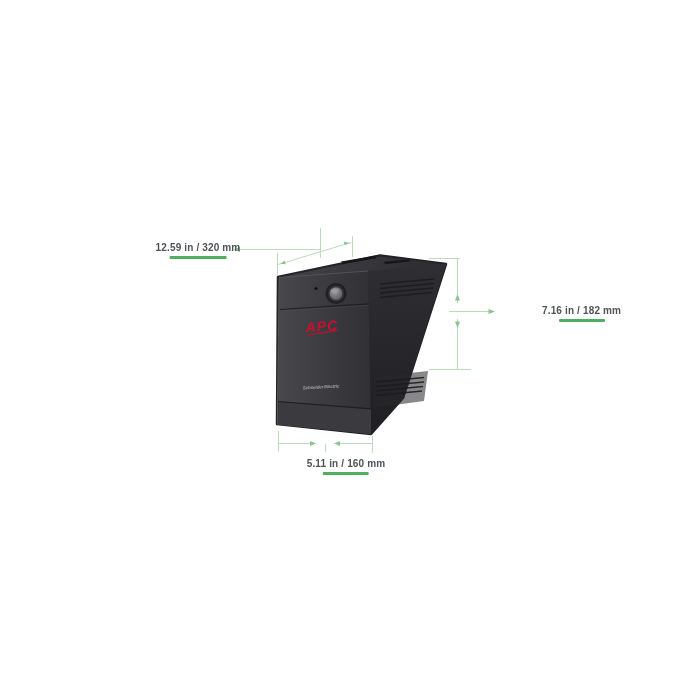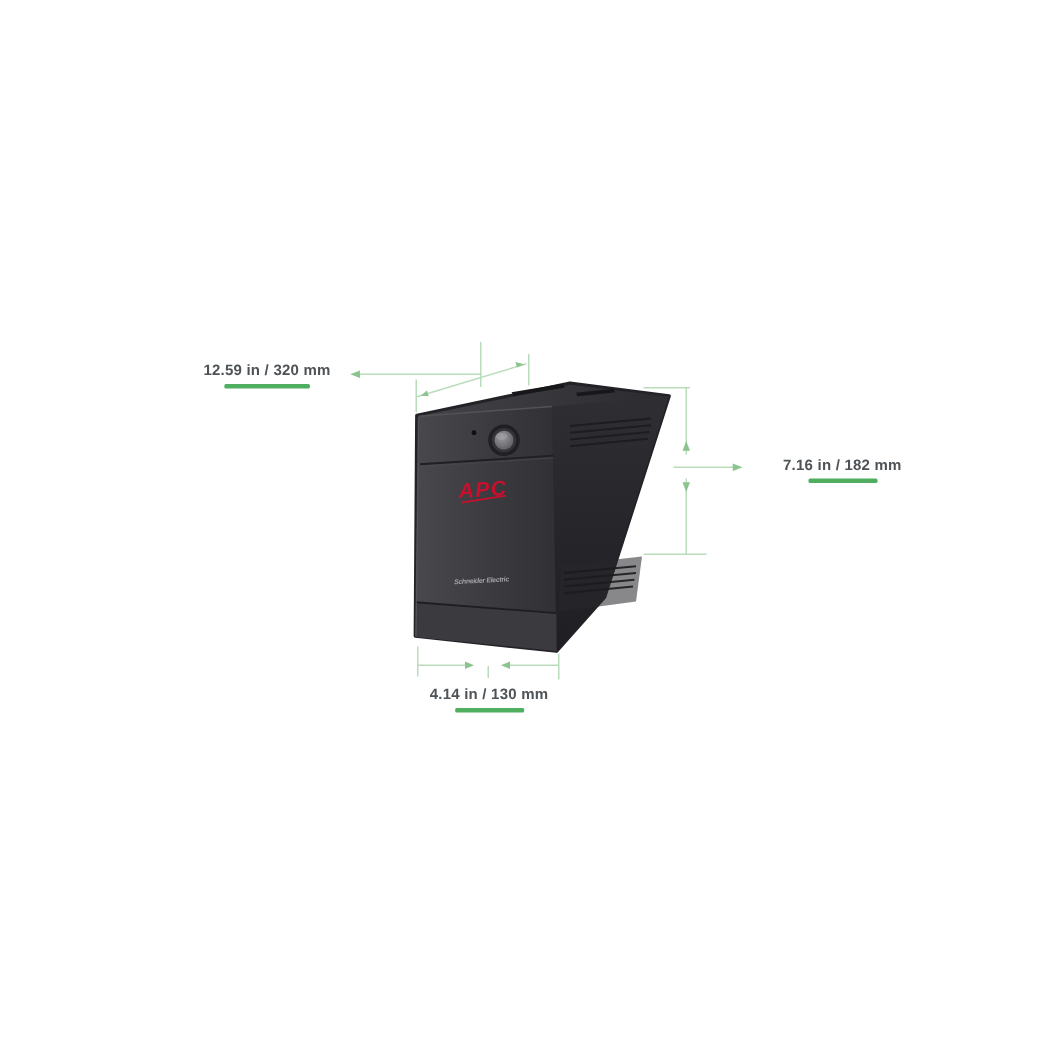--- a/index.html
+++ b/index.html
@@ -14,20 +14,21 @@
   .dim-label{
     position:absolute;
     font-family:"Liberation Sans", sans-serif;
     font-size:10px;
     font-weight:700;
     letter-spacing:.15px;
     color:#4e5357;
     white-space:nowrap;
     text-align:center;
     line-height:11px;
+    margin-left:20px;
   }
   #lbl-depth{left:178px;top:242px;transform:translateX(-50%);}
   #lbl-height{left:522px;top:305px;}
   #lbl-width{left:326px;top:458px;transform:translateX(-50%);}
   .green-underline{height:2.6px;background:#4fae5f;margin:3px auto 0;border-radius:1px;}
   .u57{width:57px;}
   .u46{width:46px;}
 </style>
 </head>
 <body>
@@ -149,17 +150,17 @@
     <span>12.59 in / 320 mm</span>
     <div class="green-underline u57"></div>
   </div>
 
   <div class="dim-label" id="lbl-height">
     <span>7.16 in / 182 mm</span>
     <div class="green-underline u46"></div>
   </div>
 
   <div class="dim-label" id="lbl-width">
-    <span>4.14 in / 130 mm</span>
+    <span>5.11 in / 160 mm</span>
     <div class="green-underline u46"></div>
   </div>
 
 </div>
 
 </body></html>

